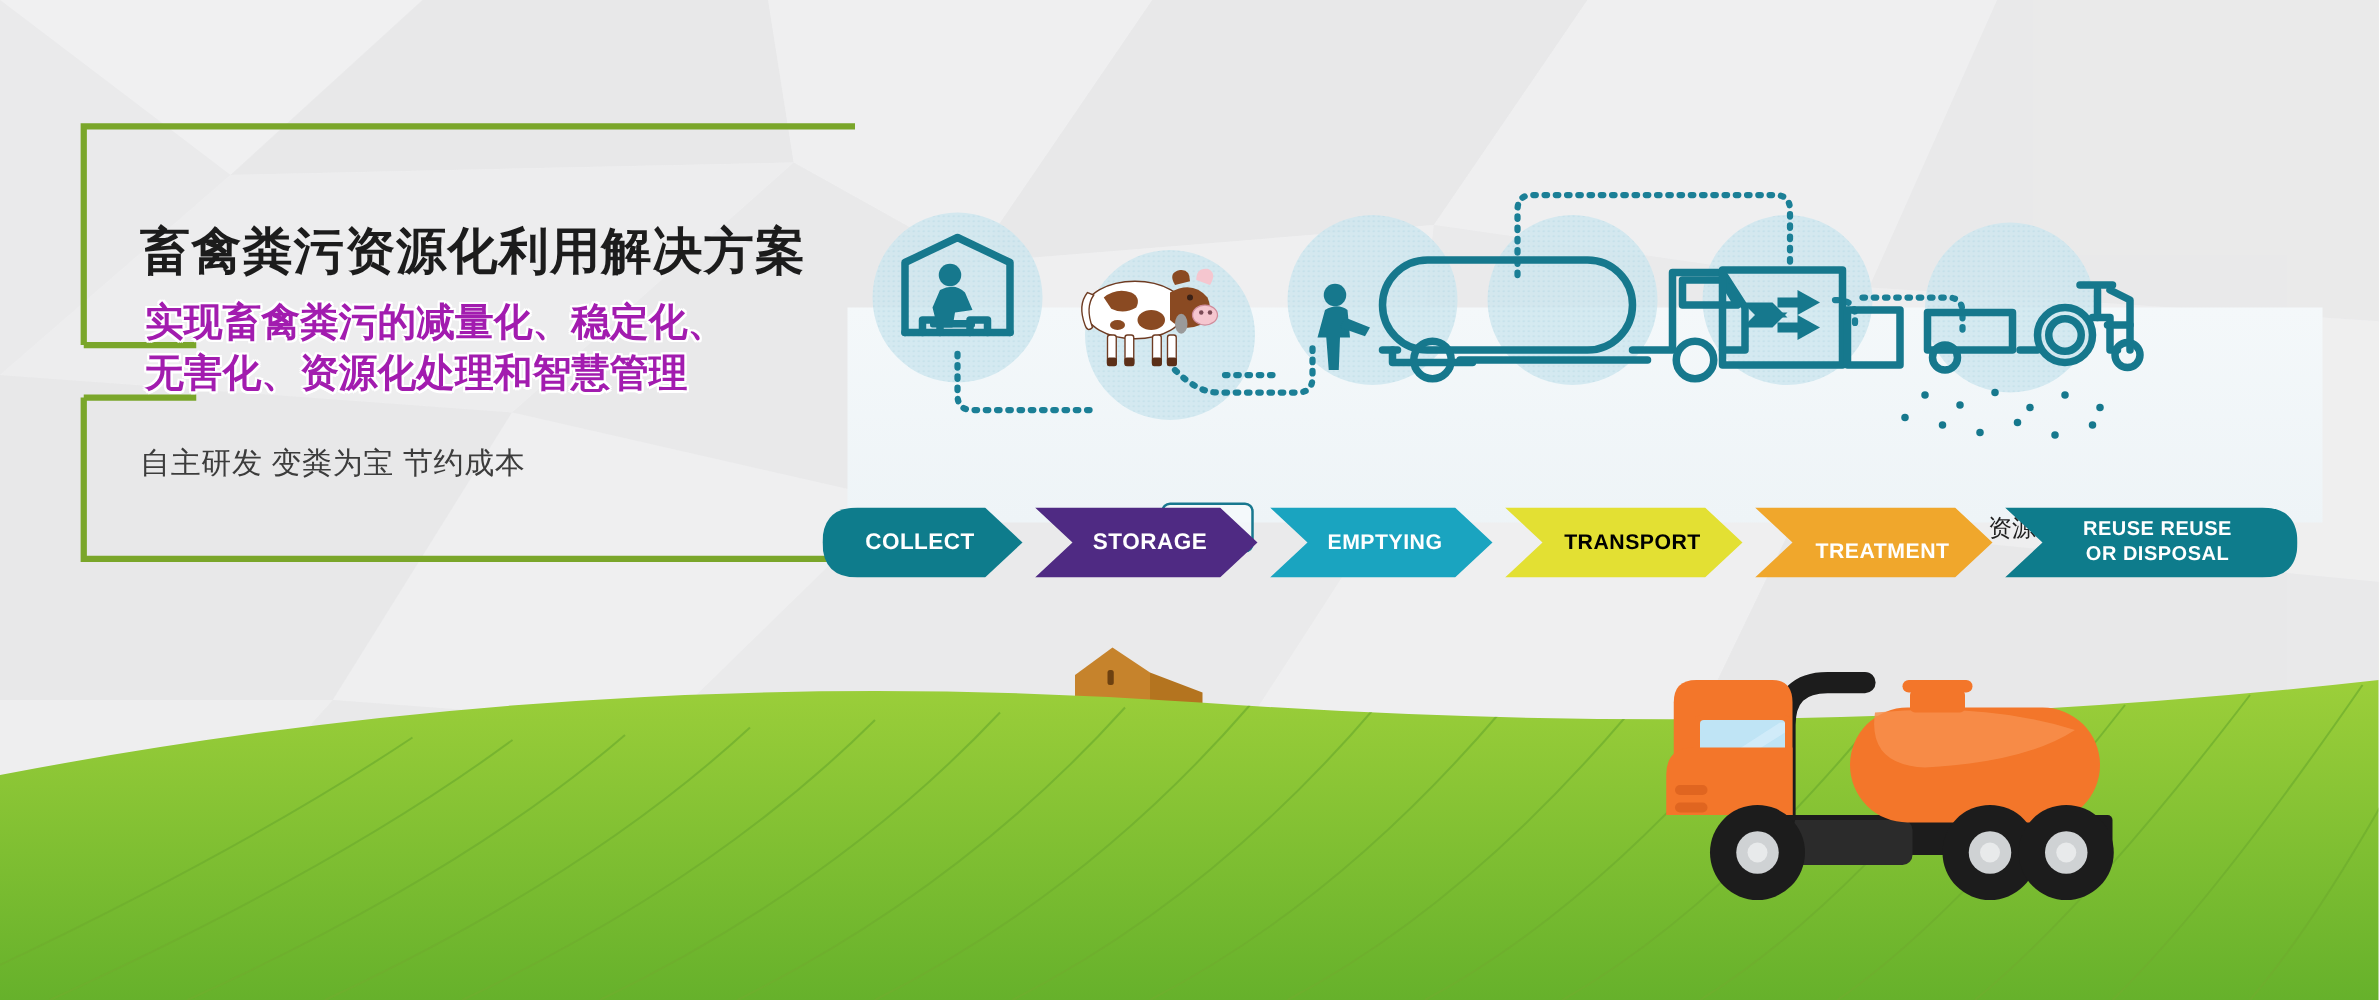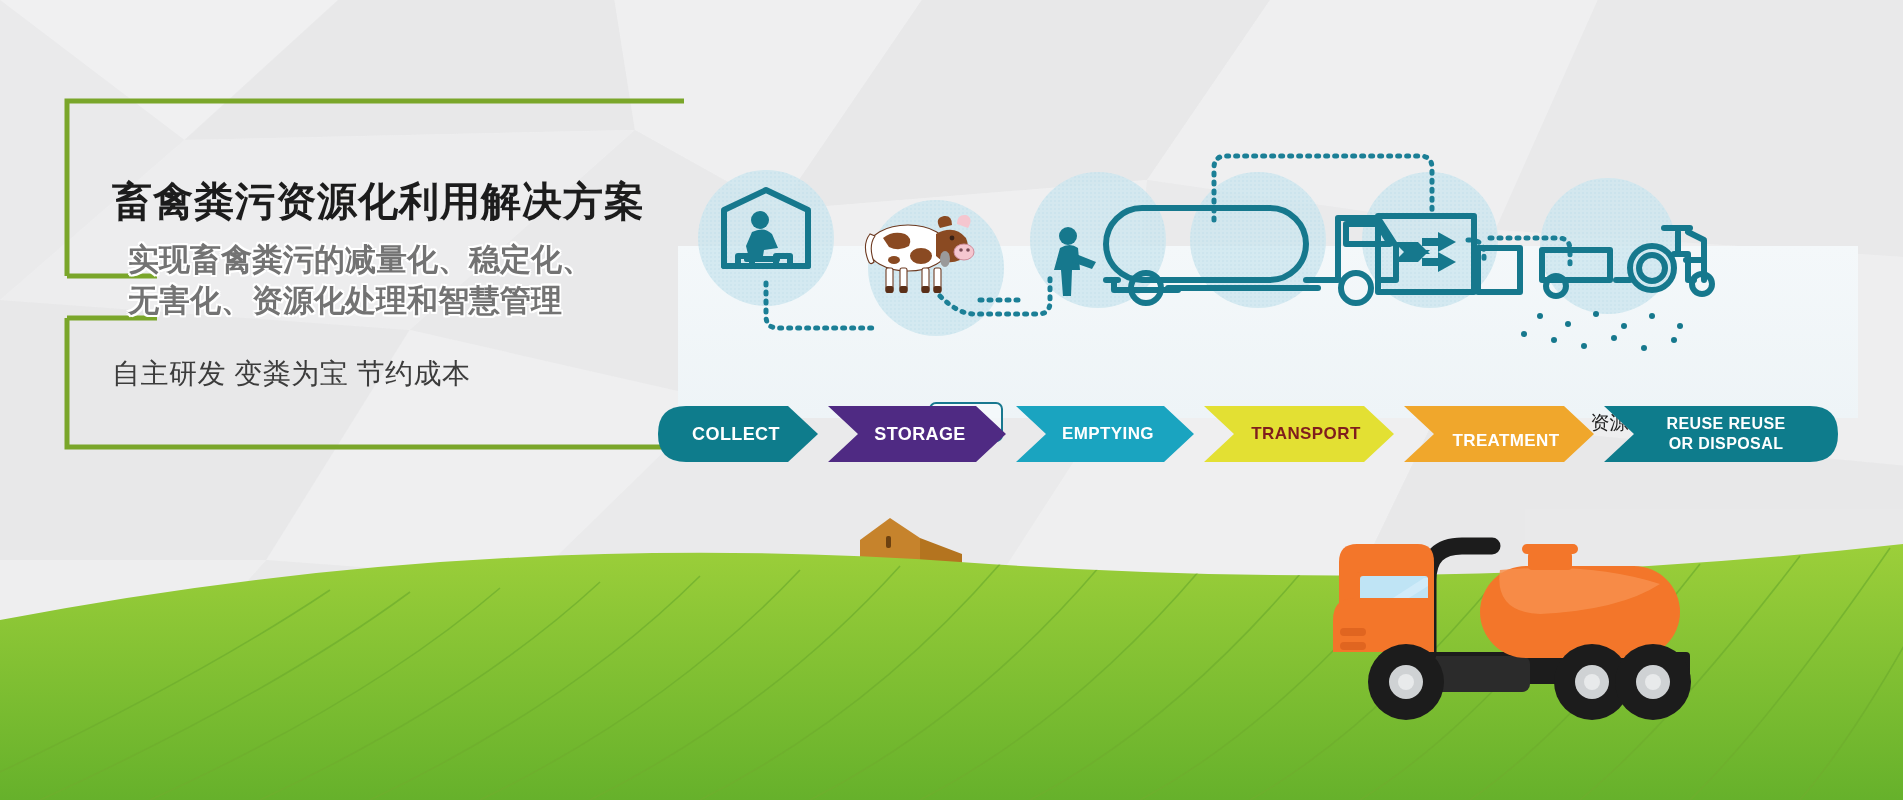--- a/index.html
+++ b/index.html
@@ -17,31 +17,31 @@
   .frame{position:absolute;left:62px;top:96px;width:622px;height:356px;pointer-events:none;}
   .frame svg{display:block;}
 
   
   .text-block{position:absolute;left:112px;top:178px;width:600px;}
   .headline{
     font-size:40px;font-weight:bold;color:#1c1c1c;letter-spacing:1px;
     line-height:1.15;margin:0 0 14px 0;white-space:nowrap;
   }
   .subhead{
-    font-size:31px;font-weight:bold;color:#737373;line-height:1.32;margin:16px;
+    font-size:31px;font-weight:bold;color:#a21caf;line-height:1.32;margin:4px;
     text-shadow:
       -1.6px -1.6px 0 #fff, 1.6px -1.6px 0 #fff,
       -1.6px  1.6px 0 #fff, 1.6px  1.6px 0 #fff,
        0 -1.8px 0 #fff, 0 1.8px 0 #fff,
       -1.8px 0 0 #fff, 1.8px 0 0 #fff;
   }
   .subhead div{white-space:nowrap;}
   .tagline{
     position:absolute;left:112px;top:352px;width:560px;
-    font-size:28px;color:#3c3c3c;line-height:1.55;letter-spacing:.5px;
+    font-size:24px;color:#3c3c3c;line-height:1.55;letter-spacing:.5px;
   }
   .tagline div{white-space:nowrap;}
 
   
   .diagram{position:absolute;left:678px;top:128px;width:1180px;height:290px;}
   .diagram-panel{
     position:absolute;left:0;top:118px;width:1180px;height:172px;
     background:linear-gradient(180deg,#f4f8fa 0%,#eef4f7 100%);
   }
   .diagram svg.dg{position:absolute;left:0;top:0;width:1180px;height:290px;}
@@ -268,21 +268,21 @@
         <path d="M170,0 L318,0 L348,28 L318,56 L170,56 L200,28 Z" fill="#4f2a83"></path>
         <path d="M358,0 L506,0 L536,28 L506,56 L358,56 L388,28 Z" fill="#1aa4c0"></path>
         <path d="M546,0 L706,0 L736,28 L706,56 L546,56 L576,28 Z" fill="#e3e033"></path>
         <path d="M746,0 L906,0 L936,28 L906,56 L746,56 L776,28 Z" fill="#f0a72c"></path>
         <path d="M946,0 L1152,0 Q1180,0 1180,28 Q1180,56 1152,56 L946,56 L976,28 Z" fill="#0e7c8c"></path>
       </g>
     </svg>
     <div class="chev-text" style="left:78px;top:28px;font-size:18px;">COLLECT</div>
     <div class="chev-text" style="left:262px;top:28px;font-size:18px;">STORAGE</div>
     <div class="chev-text" style="left:450px;top:28px;font-size:17px;">EMPTYING</div>
-    <div class="chev-text" style="left:648px;top:28px;font-size:17px;color:#7f1d1d;">TRANSPORT</div>
+    <div class="chev-text" style="left:648px;top:28px;font-size:17px;color:#000000;">TRANSPORT</div>
     <div class="chev-text" style="left:848px;top:35px;font-size:17px;">TREATMENT</div>
     <div class="chev-text" style="left:1068px;top:18px;font-size:16px;">REUSE REUSE</div>
     <div class="chev-text" style="left:1068px;top:38px;font-size:16px;">OR DISPOSAL</div>
   </div>
 
   <div class="landscape">
     <svg viewBox="0 0 1903 330" preserveAspectRatio="none">
       <defs>
         <linearGradient id="fieldGrad" x1="0" y1="0" x2="0" y2="1">
           <stop offset="0%" stop-color="#9ccf3a"></stop>

